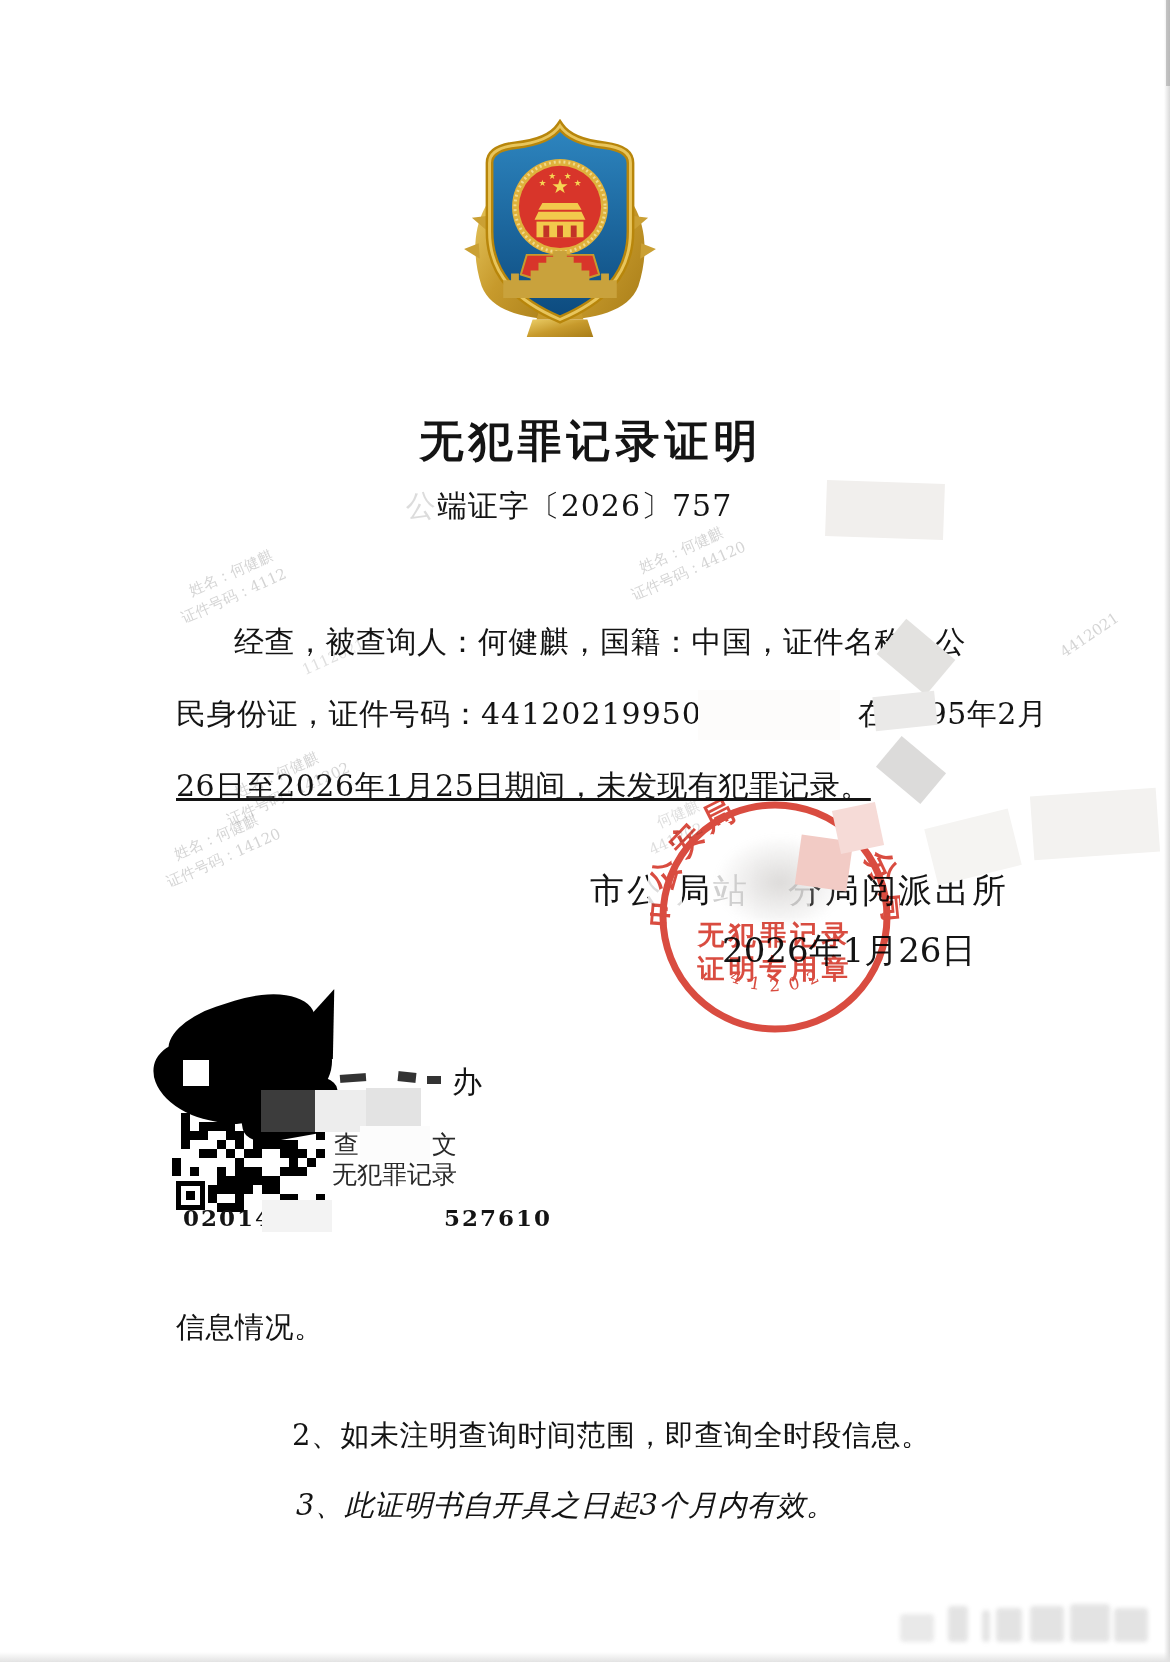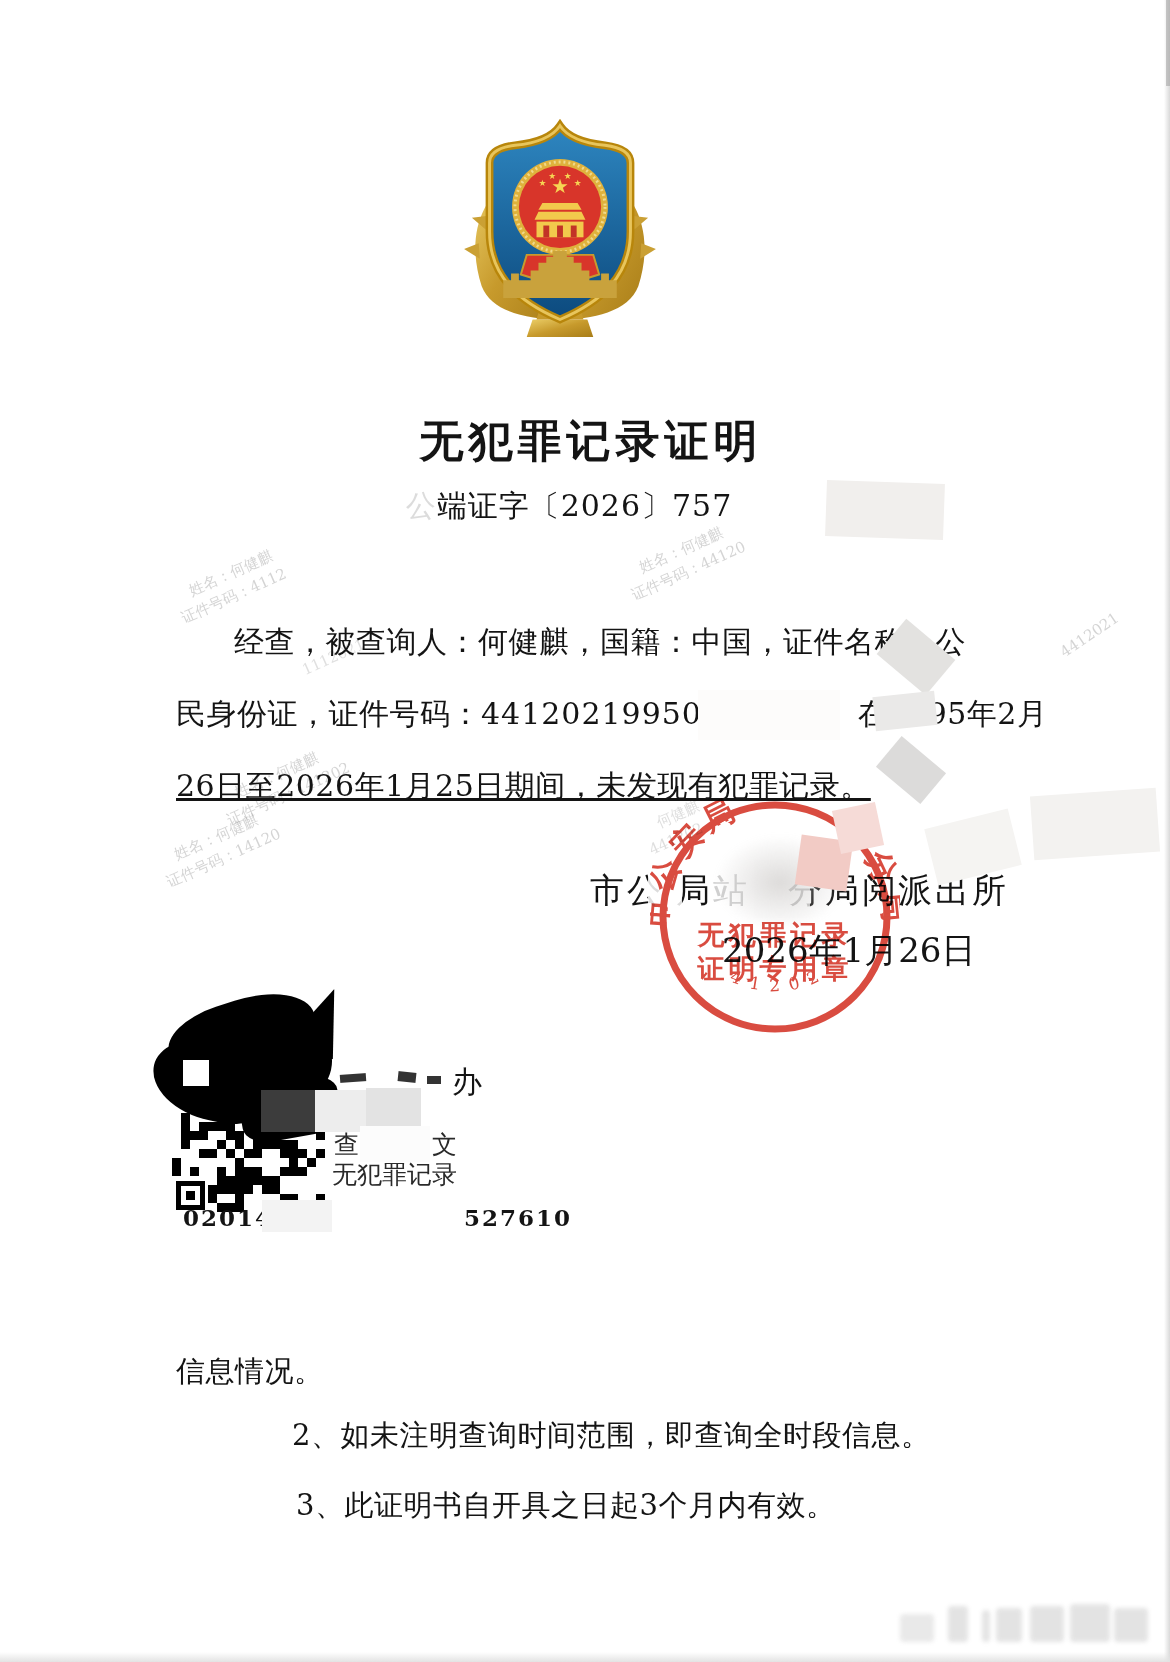--- a/index.html
+++ b/index.html
@@ -304,26 +304,26 @@
   <div class="abs dash" style="left:398px;top:1072px;width:18px;height:10px;transform:rotate(6deg);"></div>
   <div class="abs dash" style="left:427px;top:1076px;width:14px;height:8px;"></div>
   <div class="abs" style="left:452px;top:1062px;font-size:30px;">办</div>
 
   <div class="abs cap" style="left:334px;top:1128px;">查</div>
   <div class="abs cap" style="left:432px;top:1128px;">文</div>
   <div class="abs patch" style="left:360px;top:1126px;width:70px;height:36px;background:#fcfcfc;"></div>
   <div class="abs cap" style="left:332px;top:1158px;">无犯罪记录</div>
 
   <div class="abs serial" style="left:183px;top:1204px;">02014</div>
-  <div class="abs serial" style="left:464px;top:1204px;">527610</div>
+  <div class="abs serial" style="left:444px;top:1204px;">527610</div>
   <div class="abs patch" style="left:262px;top:1200px;width:70px;height:32px;background:#f3f3f3;"></div>
 
-  <div class="abs note" style="left:176px;top:1352px;text-align:center;">信息情况。</div>
+  <div class="abs note" style="left:176px;top:1308px;text-align:center;">信息情况。</div>
   <div class="abs note" style="left:292px;top:1416px;">2、如未注明查询时间范围，即查询全时段信息。</div>
-  <div class="abs note" style="left:296px;top:1486px;">3、此证明书自开具之日起3个月内有效。</div>
+  <div class="abs note" style="left:296px;top:1486px;font-style:italic;">3、此证明书自开具之日起3个月内有效。</div>
 
   <div class="abs" style="left:900px;top:1596px;width:270px;height:62px;">
     <span class="bar" style="left:0;top:18px;width:34px;height:28px;background:#d4d4d4;"></span>
     <span class="bar" style="left:48px;top:10px;width:20px;height:36px;"></span>
     <span class="bar" style="left:82px;top:14px;width:8px;height:32px;"></span>
     <span class="bar" style="left:96px;top:12px;width:26px;height:34px;"></span>
     <span class="bar" style="left:130px;top:10px;width:34px;height:36px;"></span>
     <span class="bar" style="left:170px;top:8px;width:40px;height:38px;"></span>
     <span class="bar" style="left:214px;top:12px;width:34px;height:34px;"></span>
   </div>

